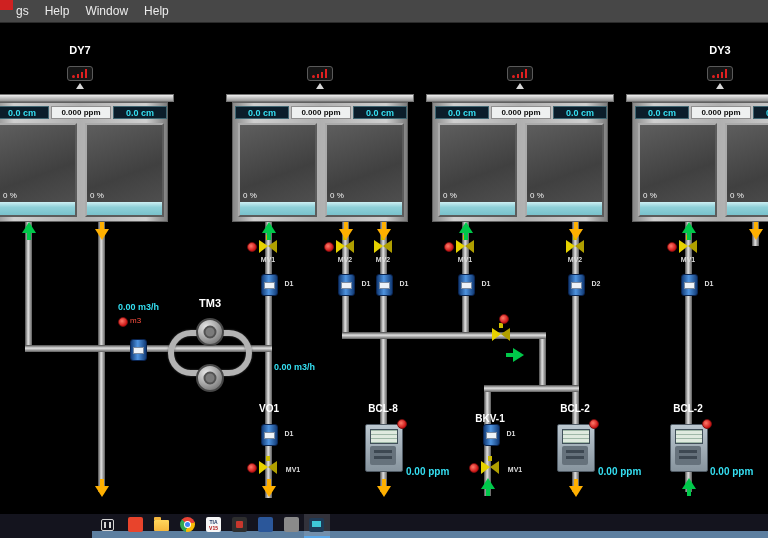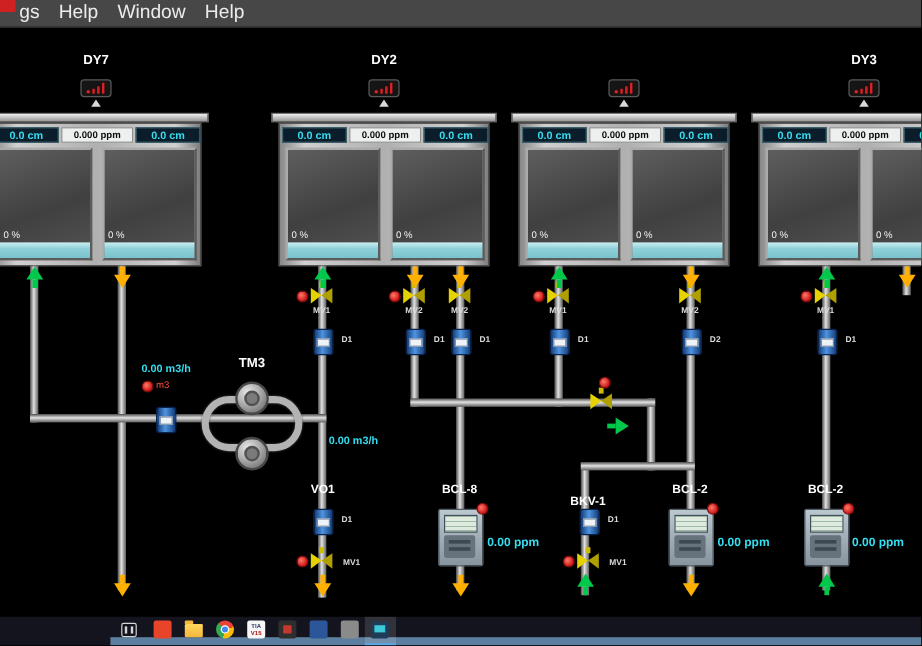--- a/index.html
+++ b/index.html
@@ -4,21 +4,21 @@
 <style>
   html,body{margin:0;padding:0;background:#000;}
   .screen{position:relative;width:768px;height:538px;background:#000;overflow:hidden;
           font-family:"Liberation Sans","DejaVu Sans",sans-serif;}
   .abs{position:absolute;}
 
   
   .menubar{position:absolute;left:0;top:0;width:768px;height:23px;background:#474747;
            border-bottom:1px solid #2a2a2a;display:flex;align-items:center;gap:16px;padding-left:16px;box-sizing:border-box;}
   .logo{position:absolute;left:0;top:0;width:13px;height:10px;background:#cf2121;}
-  .menu-item{font-size:16px;color:#ececec;cursor:default;}
+  .menu-item{font-size:12px;color:#ececec;cursor:default;}
 
   
   .pipe-v{width:7px;background:linear-gradient(to right,#4a4a4a,#e2e2e2 45%,#5d5d5d);}
   .pipe-h{height:7px;background:linear-gradient(to bottom,#4a4a4a,#e2e2e2 45%,#5d5d5d);}
 
   
   .tank{top:44px;width:176px;height:178px;}
   .tank-label{position:absolute;top:0;left:0;width:100%;text-align:center;
               font-weight:bold;font-size:11px;color:#fff;}
   .detector{position:absolute;top:22px;width:26px;height:15px;background:#151515;border:1px solid #5a5a5a;
@@ -63,21 +63,21 @@
   .loop{width:84px;height:46px;border:6px solid #b3b3b3;border-radius:24px;box-sizing:border-box;
         box-shadow:inset 0 0 2px #555, 0 0 2px #555;}
   .analyzer{width:36px;height:46px;border-radius:2px;border:1px solid #4f5a64;
             background:linear-gradient(#bcc8d0,#87949e);}
   .analyzer .screen{position:absolute;left:4px;top:4px;width:26px;height:13px;background:#dfeadf;
                     border:1px solid #41505a;background-image:repeating-linear-gradient(#9fb8a8 0 1px,transparent 1px 4px);}
   .analyzer .keypad{position:absolute;left:4px;top:21px;width:26px;height:19px;background:#66727c;border-radius:2px;}
   .analyzer .keypad::after{content:"";position:absolute;left:4px;top:4px;width:18px;height:3px;background:#3d4852;
                            box-shadow:0 6px 0 #3d4852;}
   .cyan{font-weight:bold;font-size:9px;color:#35dff2;white-space:nowrap;}
-  .ppm-read{font-weight:bold;font-size:10px;color:#35dff2;white-space:nowrap;}
+  .ppm-read{font-weight:bold;font-size:10px;color:#35dff2;white-space:nowrap;margin-top:19px;}
   .st-label{font-weight:bold;font-size:10px;color:#fff;text-align:center;}
   .tm-label{font-weight:bold;font-size:11px;color:#fff;text-align:center;}
   .red-tag{font-weight:normal;font-size:8px;color:#ff5040;}
 
   
   .arr{display:flex;flex-direction:column;align-items:center;width:14px;}
   .arr .tri-up{width:0;height:0;border-left:7px solid transparent;border-right:7px solid transparent;
                border-bottom:11px solid currentColor;}
   .arr .tri-down{width:0;height:0;border-left:7px solid transparent;border-right:7px solid transparent;
                  border-top:11px solid currentColor;}
@@ -161,21 +161,20 @@
         <div class="liquid"></div>
       </div>
       <div class="chamber" style="left:92px">
         <span class="pct">0 %</span>
         <div class="liquid"></div>
       </div>
     </div>
   </div>
 
   <div class="abs tank" style="left:232px">
-    <div class="tank-label">DY2</div>
     <div class="detector" style="left:75px">
       <span class="det-dot"></span>
       <span class="det-bar" style="height:4px"></span>
       <span class="det-bar" style="height:6px"></span>
       <span class="det-bar" style="height:9px"></span>
     </div>
     <div class="det-arrow" style="left:84px"></div>
     <div class="lid"></div>
     <div class="tankbody">
       <div class="readbox dark" style="left:2px">0.0 cm</div>

